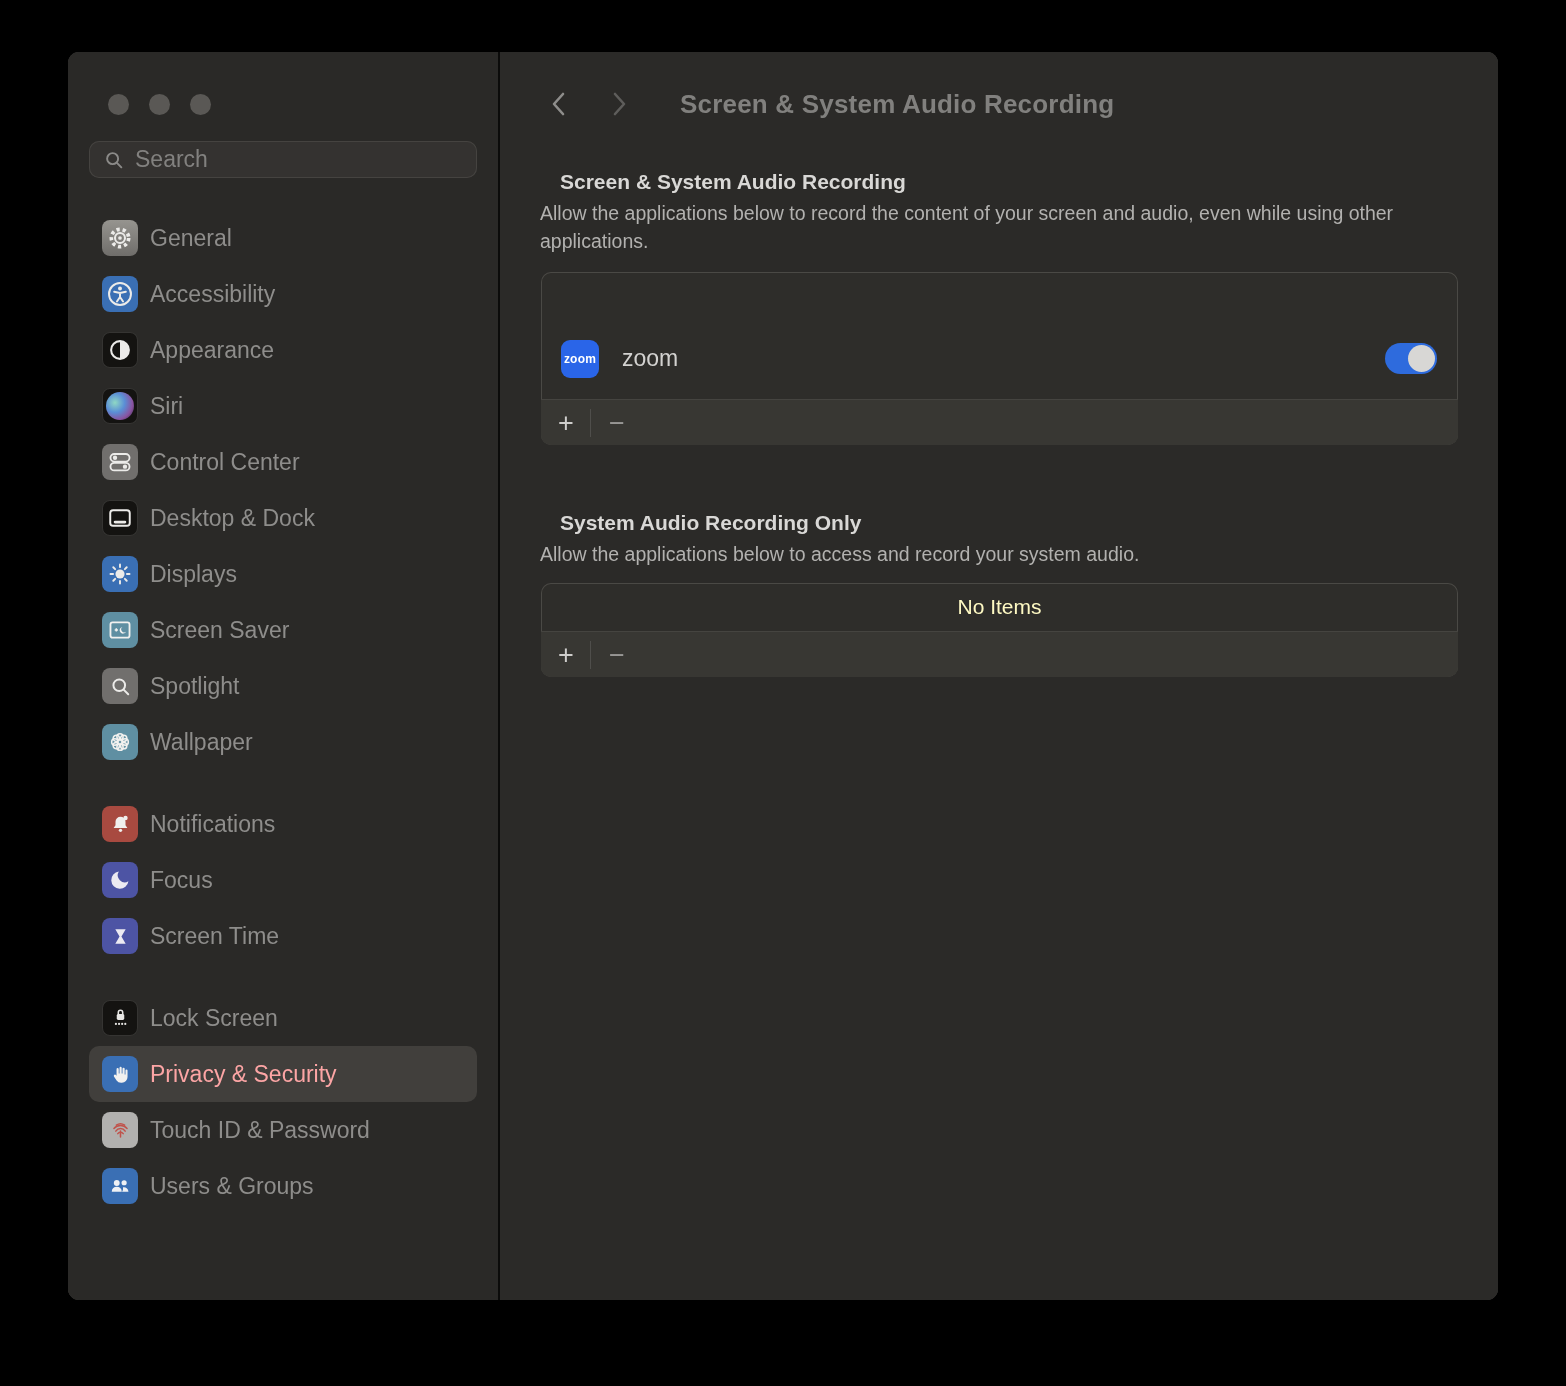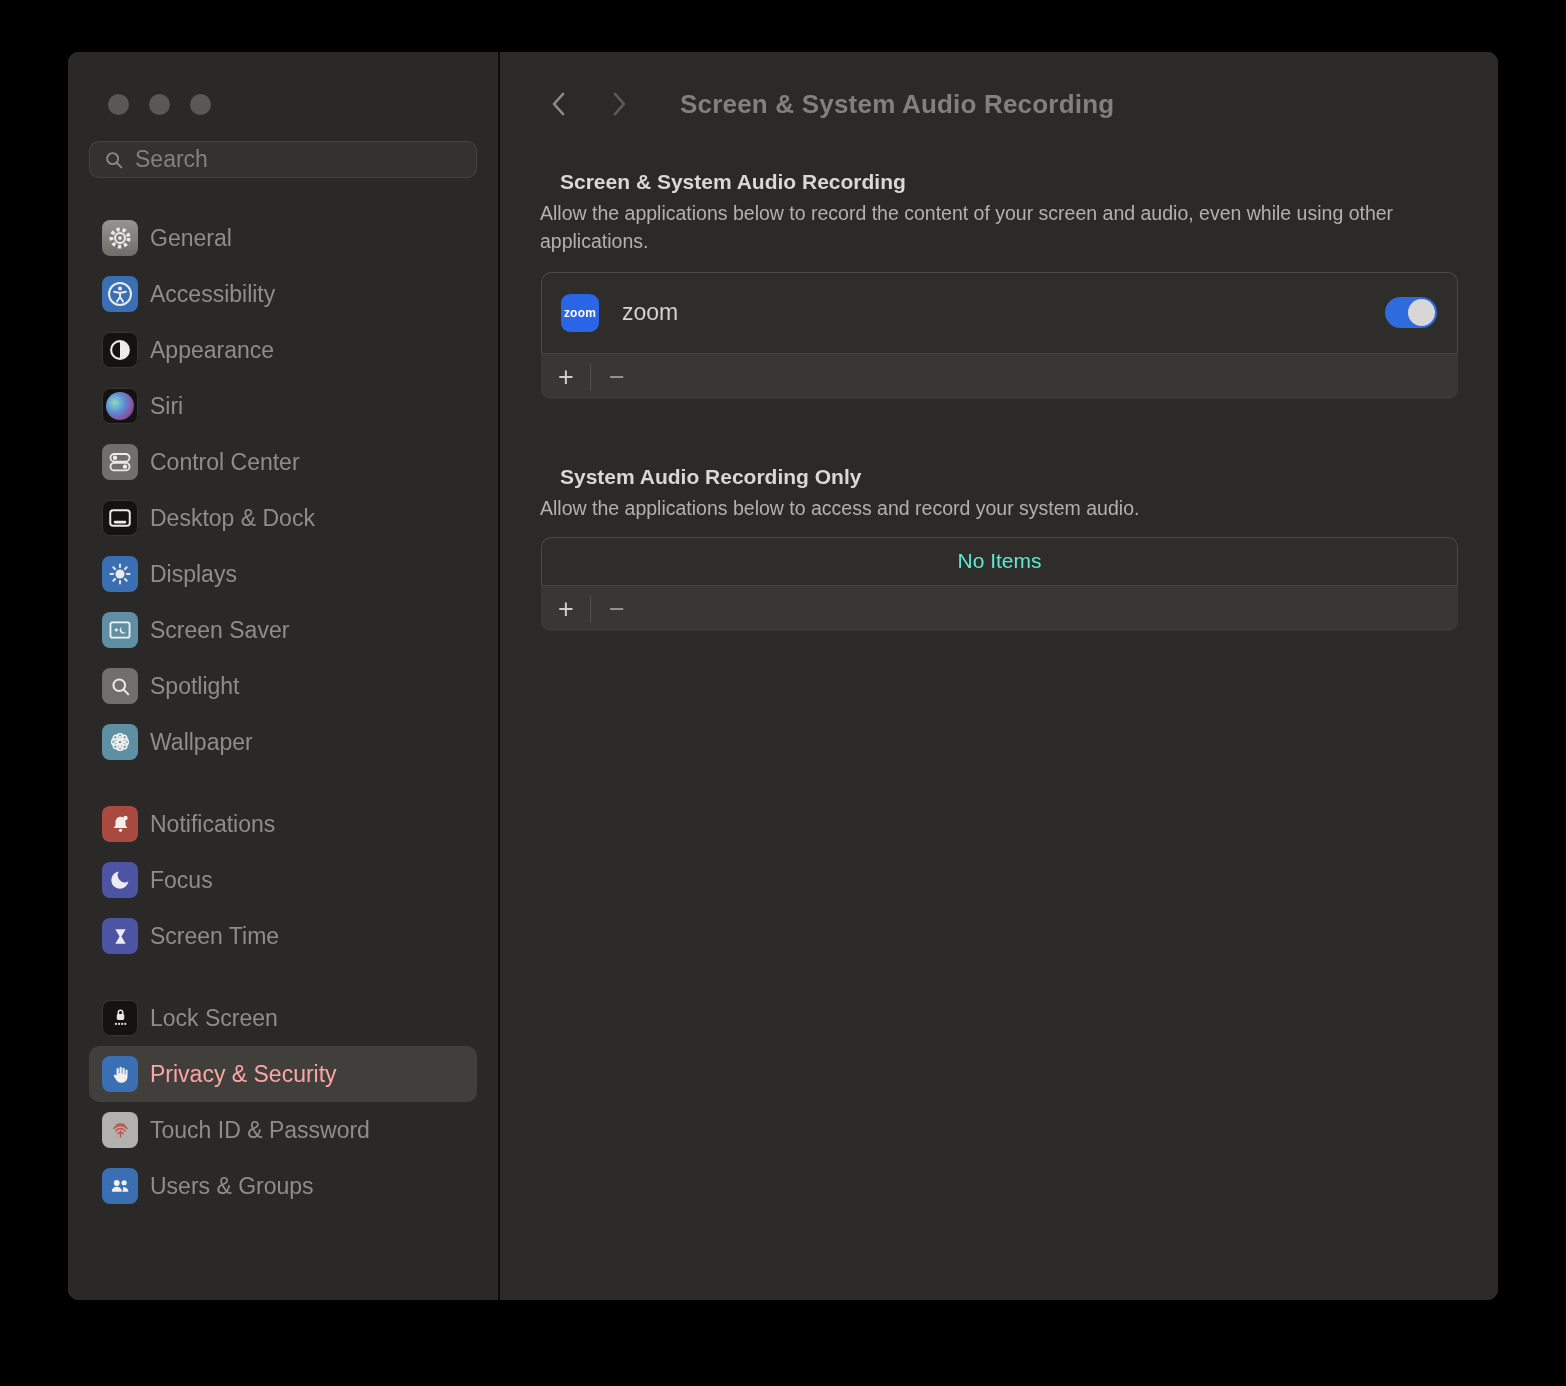--- a/index.html
+++ b/index.html
@@ -75,37 +75,37 @@
   .section-heading{ margin:14px 0 0 60px; font-size:21px; font-weight:700; color:#d9d8d6; }
   .section-desc{ margin:6px 0 0 40px; font-size:19.5px; line-height:1.42; color:#b2b1af; max-width:862px; }
 
   .card{
     margin-left:41px; width:917px; border-radius:10px; overflow:hidden;
     background:#2e2d2a; box-shadow: inset 0 0 0 1px #4a4945;
   }
   .card-1{ margin-top:17px; }
   .card-2{ margin-top:14px; }
 
-  .app-row{ height:81px; display:flex; align-items:center; padding:0 21px 0 20px; }
+  .app-row{ height:81px; display:flex; align-items:center; padding:0 21px 0 20px;margin-top:46px; }
   .app-icon{
     width:38px; height:38px; border-radius:9px; background:var(--zoom-blue);
     display:flex; align-items:center; justify-content:center;
     color:#fff; font-size:12px; font-weight:700; letter-spacing:.2px;
   }
   .app-label{ margin-left:23px; font-size:23px; color:#d3d2d0; }
   .spacer{ flex:1 1 auto; }
 
   .toggle{ width:52px; height:31px; border-radius:16px; background:#6a6966; position:relative; }
   .toggle.on{ background:var(--toggle-on); }
   .toggle .knob{ position:absolute; top:2px; left:2px; width:27px; height:27px;
     border-radius:50%; background:#d8d7d5; }
   .toggle.on .knob{ left:auto; right:2px; }
 
   .empty-row{ height:48px; display:flex; align-items:center; justify-content:center;
-    font-size:21px; color:#5eead4; }
+    font-size:21px; color:#fef9c3; }
 
   .card-footer{
     height:46px; background:#383733; border-top:1px solid #454440;
     display:flex; align-items:center; padding-left:10px;
   }
   .pm-btn{ width:30px; height:34px; background:none; border:none; font-family:inherit;
     font-size:27px; line-height:30px; text-align:center; padding:0; }
   .pm-btn.add{ color:#cfcecc; }
   .pm-btn.remove{ color:#97969​4; color:#979694; }
   .footer-divider{ width:1px; height:28px; background:#4f4e4b; margin:0 11px 0 9px; }

